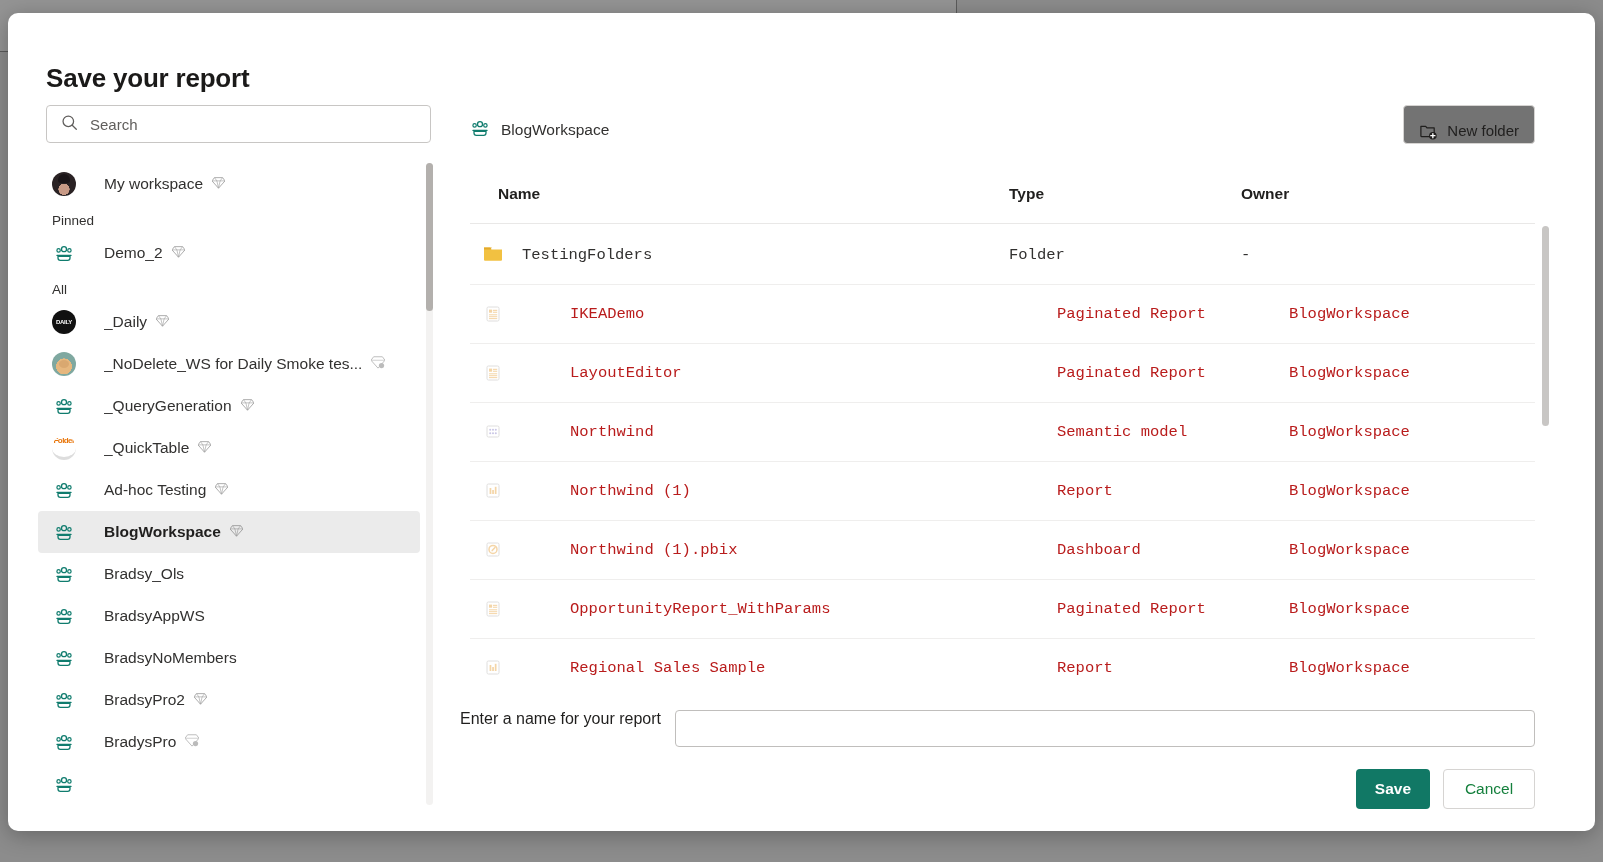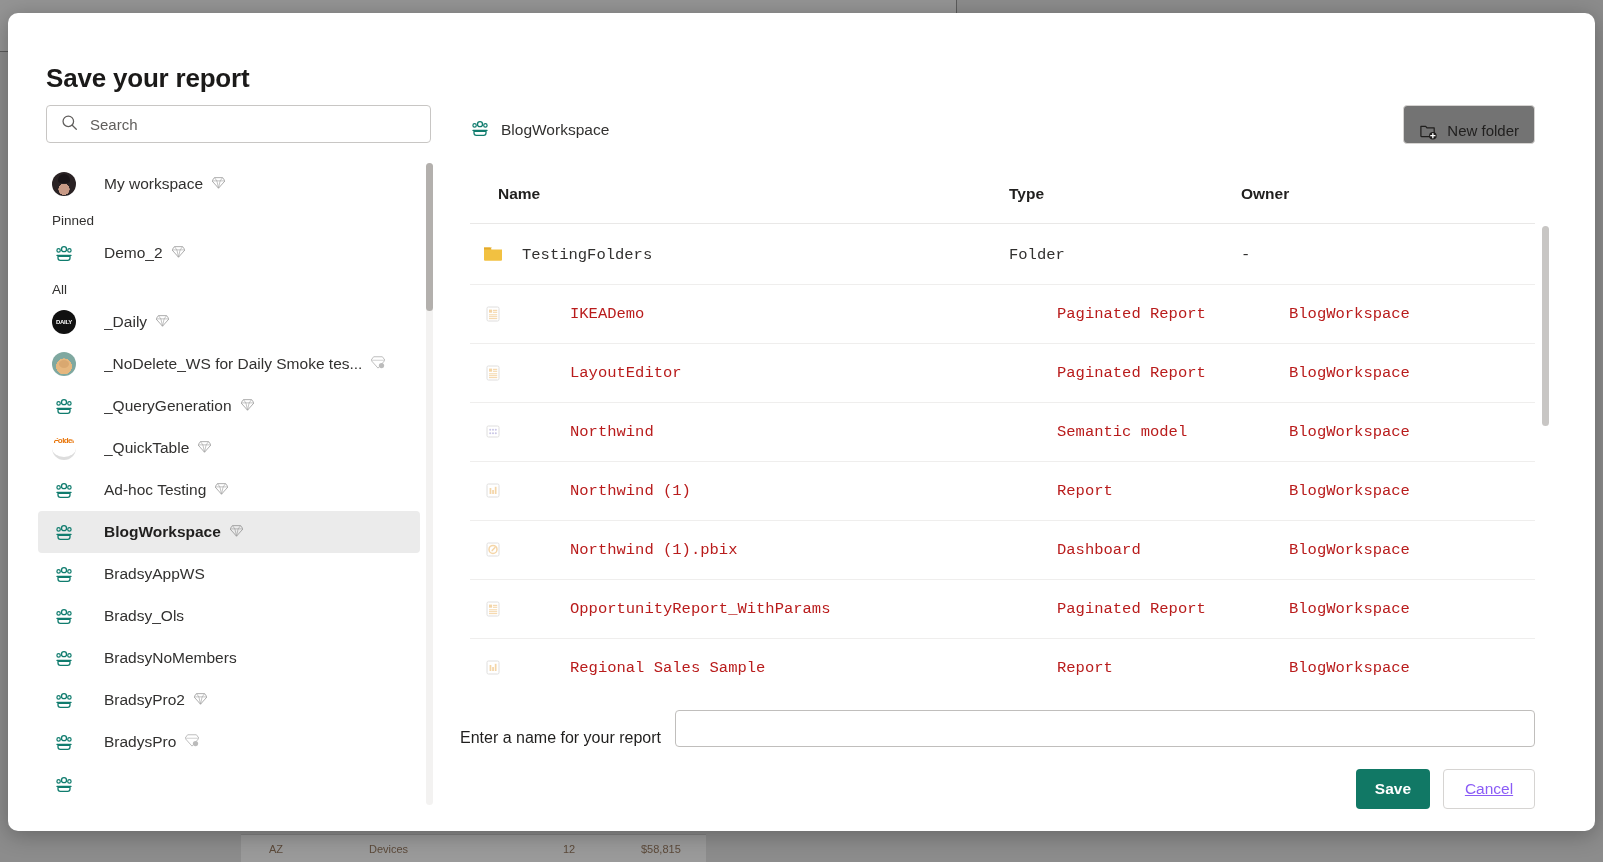--- a/index.html
+++ b/index.html
@@ -191,53 +191,47 @@
     background: transparent;
   }
   #sb-right-thumb {
     position: absolute; right: 10px; top: 121px; width: 7px; height: 200px;
     background: #c8c6c4; border-radius: 4px; cursor: pointer;
   }
 
   
   #name-row {
     position: absolute; left: 452px; top: 697px; right: 60px;
-    display: flex; align-items: flex-end;
+    display: flex; align-items: flex-start;
   }
   #name-label { font-size: 16px; color: #201f1e; white-space: nowrap; }
   #name-input {
     margin-left: 14px; flex: 1 1 auto;
     height: 37px; border: 1px solid #c0bebc; border-radius: 4px;
     padding: 0 10px; font-family: inherit; font-size: 15px; color: #201f1e;
     outline: none; background: #fff;
   }
 
   #actions {
     position: absolute; right: 60px; top: 756px;
     display: flex; gap: 13px;
   }
   .btn {
     height: 40px; min-width: 70px; padding: 0 18px;
     border-radius: 4px; font-size: 15.5px; font-family: inherit;
     display: flex; align-items: center; justify-content: center;
     cursor: pointer; border: 1px solid transparent;
   }
   #save-btn  { background: #117865; color: #fff; font-weight: bold; min-width: 72px; }
-  #cancel-btn{ background: #fff; color: #8b5cf6; border-color: #d6d4d2; min-width: 92px; text-decoration: underline; }
+  #cancel-btn{ background: #fff; color: #15803d; border-color: #d6d4d2; min-width: 92px; }
 </style>
 </head>
 <body>
 
 <div id="bg-content">
-  <div id="bg-row">
-    <span class="c c1">AZ</span>
-    <span class="c c2">Devices</span>
-    <span class="c c3">12</span>
-    <span class="c c4">$58,815</span>
-  </div>
   <div id="bg-row-edge"></div>
 </div>
 <div id="bg-browser-tab"></div>
 
 <div id="dialog">
 
   <div id="dialog-title">Save your report</div>
 
   <div id="left-pane">
 
@@ -388,34 +382,34 @@
       <div class="ws-item">
         <span class="ws-ico">
           <svg width="20" height="20" viewBox="0 0 20 20">
               <circle cx="10" cy="6.2" r="2.5" fill="none" stroke="#107c6e" stroke-width="1.3"></circle>
               <circle cx="4.6" cy="7.4" r="1.7" fill="none" stroke="#107c6e" stroke-width="1.2"></circle>
               <circle cx="15.4" cy="7.4" r="1.7" fill="none" stroke="#107c6e" stroke-width="1.2"></circle>
               <path d="M4 13.4h12v1.6a2.3 2.3 0 0 1-2.3 2.3H6.3A2.3 2.3 0 0 1 4 15z" fill="none" stroke="#107c6e" stroke-width="1.3"></path>
               <path d="M3 12.4h14" stroke="#107c6e" stroke-width="1.3" stroke-linecap="round"></path>
             </svg>
         </span>
+        <span class="ws-label">Bradsy_Ols</span>
+      </div>
+
+      <div class="ws-item">
+        <span class="ws-ico">
+          <svg width="20" height="20" viewBox="0 0 20 20">
+              <circle cx="10" cy="6.2" r="2.5" fill="none" stroke="#107c6e" stroke-width="1.3"></circle>
+              <circle cx="4.6" cy="7.4" r="1.7" fill="none" stroke="#107c6e" stroke-width="1.2"></circle>
+              <circle cx="15.4" cy="7.4" r="1.7" fill="none" stroke="#107c6e" stroke-width="1.2"></circle>
+              <path d="M4 13.4h12v1.6a2.3 2.3 0 0 1-2.3 2.3H6.3A2.3 2.3 0 0 1 4 15z" fill="none" stroke="#107c6e" stroke-width="1.3"></path>
+              <path d="M3 12.4h14" stroke="#107c6e" stroke-width="1.3" stroke-linecap="round"></path>
+            </svg>
+        </span>
         <span class="ws-label">BradsyAppWS</span>
-      </div>
-
-      <div class="ws-item">
-        <span class="ws-ico">
-          <svg width="20" height="20" viewBox="0 0 20 20">
-              <circle cx="10" cy="6.2" r="2.5" fill="none" stroke="#107c6e" stroke-width="1.3"></circle>
-              <circle cx="4.6" cy="7.4" r="1.7" fill="none" stroke="#107c6e" stroke-width="1.2"></circle>
-              <circle cx="15.4" cy="7.4" r="1.7" fill="none" stroke="#107c6e" stroke-width="1.2"></circle>
-              <path d="M4 13.4h12v1.6a2.3 2.3 0 0 1-2.3 2.3H6.3A2.3 2.3 0 0 1 4 15z" fill="none" stroke="#107c6e" stroke-width="1.3"></path>
-              <path d="M3 12.4h14" stroke="#107c6e" stroke-width="1.3" stroke-linecap="round"></path>
-            </svg>
-        </span>
-        <span class="ws-label">Bradsy_Ols</span>
       </div>
 
       <div class="ws-item">
         <span class="ws-ico">
           <svg width="20" height="20" viewBox="0 0 20 20">
               <circle cx="10" cy="6.2" r="2.5" fill="none" stroke="#107c6e" stroke-width="1.3"></circle>
               <circle cx="4.6" cy="7.4" r="1.7" fill="none" stroke="#107c6e" stroke-width="1.2"></circle>
               <circle cx="15.4" cy="7.4" r="1.7" fill="none" stroke="#107c6e" stroke-width="1.2"></circle>
               <path d="M4 13.4h12v1.6a2.3 2.3 0 0 1-2.3 2.3H6.3A2.3 2.3 0 0 1 4 15z" fill="none" stroke="#107c6e" stroke-width="1.3"></path>
               <path d="M3 12.4h14" stroke="#107c6e" stroke-width="1.3" stroke-linecap="round"></path>

